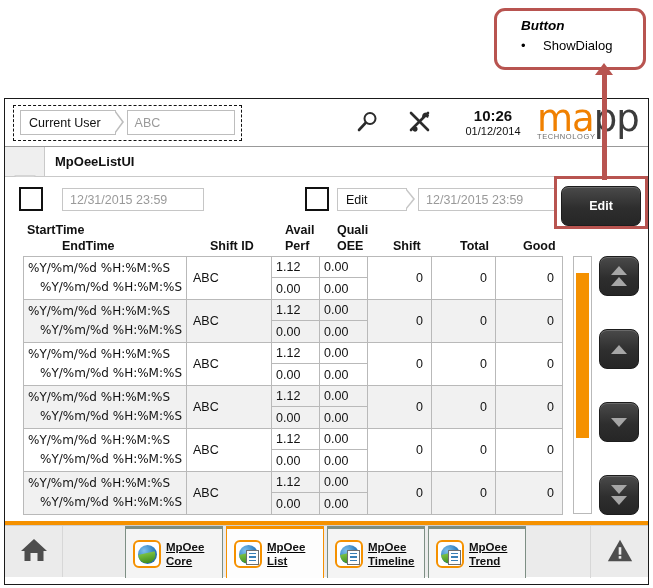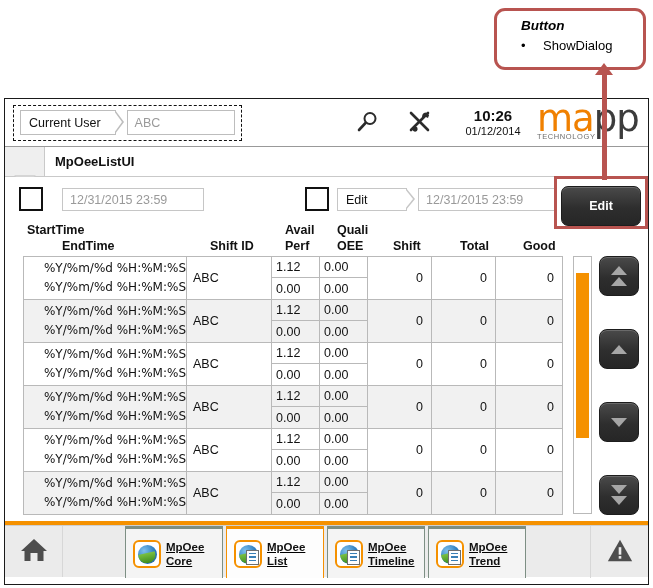--- a/index.html
+++ b/index.html
@@ -220,21 +220,21 @@
     position: relative; height: 35px;
     font-size: 12.5px; font-weight: bold; color: #111;
   }
   #thead span { position: absolute; white-space: nowrap; }
 
   #tbody {
     position: absolute; left: 18px; top: 35px;
     width: 540px;
     border: 1px solid #b9b9b9; border-bottom: none;
   }
-  .trow { display: flex; height: 43px; border-bottom: 1px solid #b9b9b9; text-align: right; }
+  .trow { display: flex; height: 43px; border-bottom: 1px solid #b9b9b9; }
   .trow.alt { background: #f1f1f1; }
   .c-time {
     width: 163px; border-right: 1px solid #b9b9b9;
     display: flex; flex-direction: column; justify-content: center;
     font-size: 12px; color: #111; padding-left: 4px;
     font-family: "DejaVu Sans", sans-serif;
   }
   .c-time span { line-height: 19px; }
   .c-time span.second { padding-left: 12px; }
   .c-shift {

